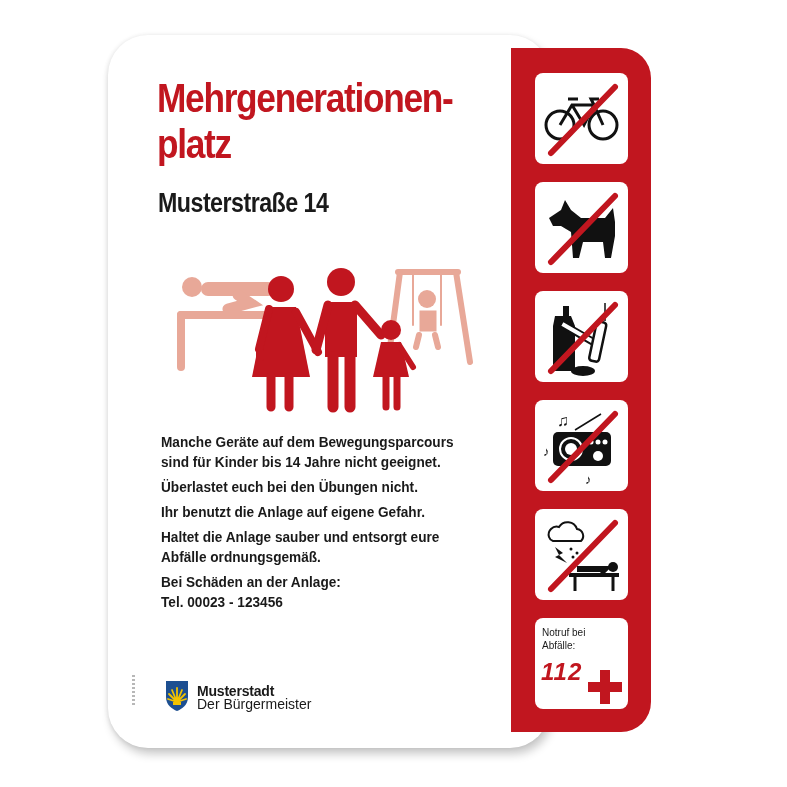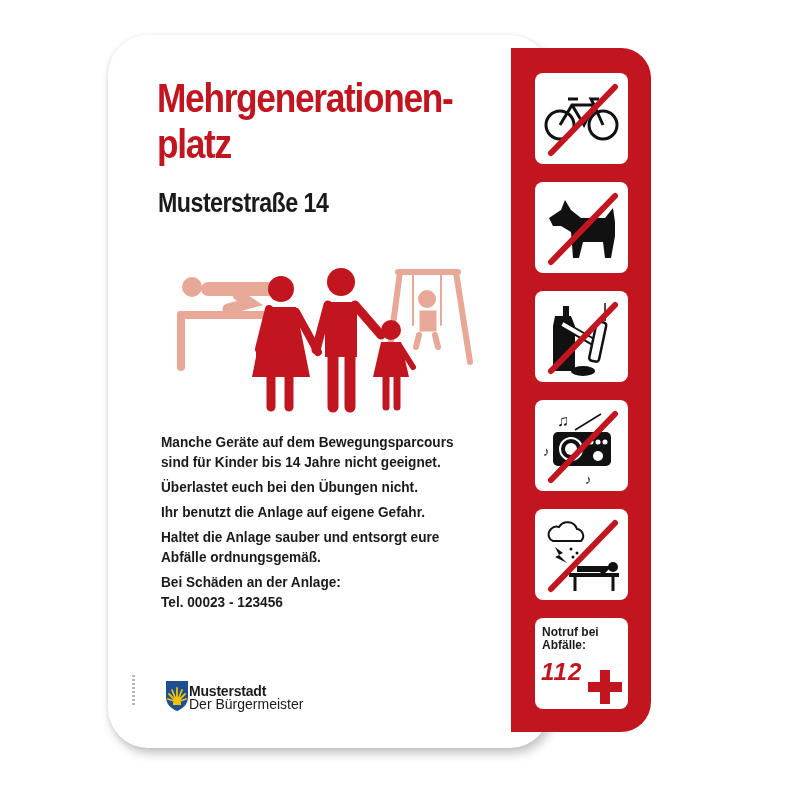--- a/index.html
+++ b/index.html
@@ -7,27 +7,27 @@
   .sign{position:absolute;left:108px;top:35px;width:442px;height:713px;background:#fff;border-radius:40px;
         box-shadow:3px 6px 10px rgba(0,0,0,0.22), -1px 0 4px rgba(0,0,0,0.08);}
   .panel{position:absolute;left:403px;top:13px;width:140px;height:684px;background:#c1161f;border-radius:0 30px 30px 0;}
   .title{position:absolute;left:49px;top:40px;color:#c1161f;font-weight:bold;font-size:41px;line-height:46px;letter-spacing:-1.5px;font-family:"Liberation Sans",sans-serif;transform:scaleX(0.86);transform-origin:left top;width:420px;}
   .subtitle{position:absolute;left:50px;top:153px;color:#1a1a1a;font-weight:bold;font-size:27px;letter-spacing:-0.6px;transform:scaleX(0.86);transform-origin:left top;white-space:nowrap;}
   .illus{position:absolute;left:55px;top:222px;width:340px;height:160px;}
   .text-block{position:absolute;left:53px;top:397px;width:380px;color:#1a1a1a;font-weight:bold;font-size:15.5px;line-height:20px;transform:scaleX(0.88);transform-origin:left top;}
   .text-block p{margin:0 0 5px 0;white-space:nowrap;}
   .logo{position:absolute;left:57px;top:645px;display:flex;align-items:center;}
   .logo .shield{width:24px;height:32px;}
-  .logo .name{margin-left:0;}
+  .logo .name{margin-left:8px;}
   .logo .city{font-weight:bold;font-size:14px;color:#1a1a1a;line-height:15px;letter-spacing:-0.2px;}
   .logo .sub{font-size:14px;color:#1a1a1a;line-height:10px;}
   .micro{position:absolute;left:24px;top:640px;width:3px;height:30px;background:repeating-linear-gradient(#888 0 2px,transparent 2px 4px);opacity:.6;}
   .tile{position:absolute;left:24px;width:93px;height:91px;background:#fff;border-radius:8px;overflow:hidden;}
   .tile svg{position:absolute;left:0;top:0;width:93px;height:91px;}
-  .emergency .label{position:absolute;left:7px;top:8px;font-weight:bold;font-size:12px;line-height:13px;color:#1a1a1a;}
+  .emergency .label{position:absolute;left:7px;top:8px;font-weight:normal;font-size:10px;line-height:13px;color:#1a1a1a;}
   .emergency .num{position:absolute;left:6px;top:40px;font-weight:bold;font-size:24px;color:#c1161f;letter-spacing:1px;font-style:italic;}
   .emergency .cross{position:absolute;left:53px;top:52px;width:34px;height:34px;}
 </style>
 </head>
 <body>
 
 <div class="sign">
 
   <div class="title">
     <div>Mehrgenerationen-</div>

